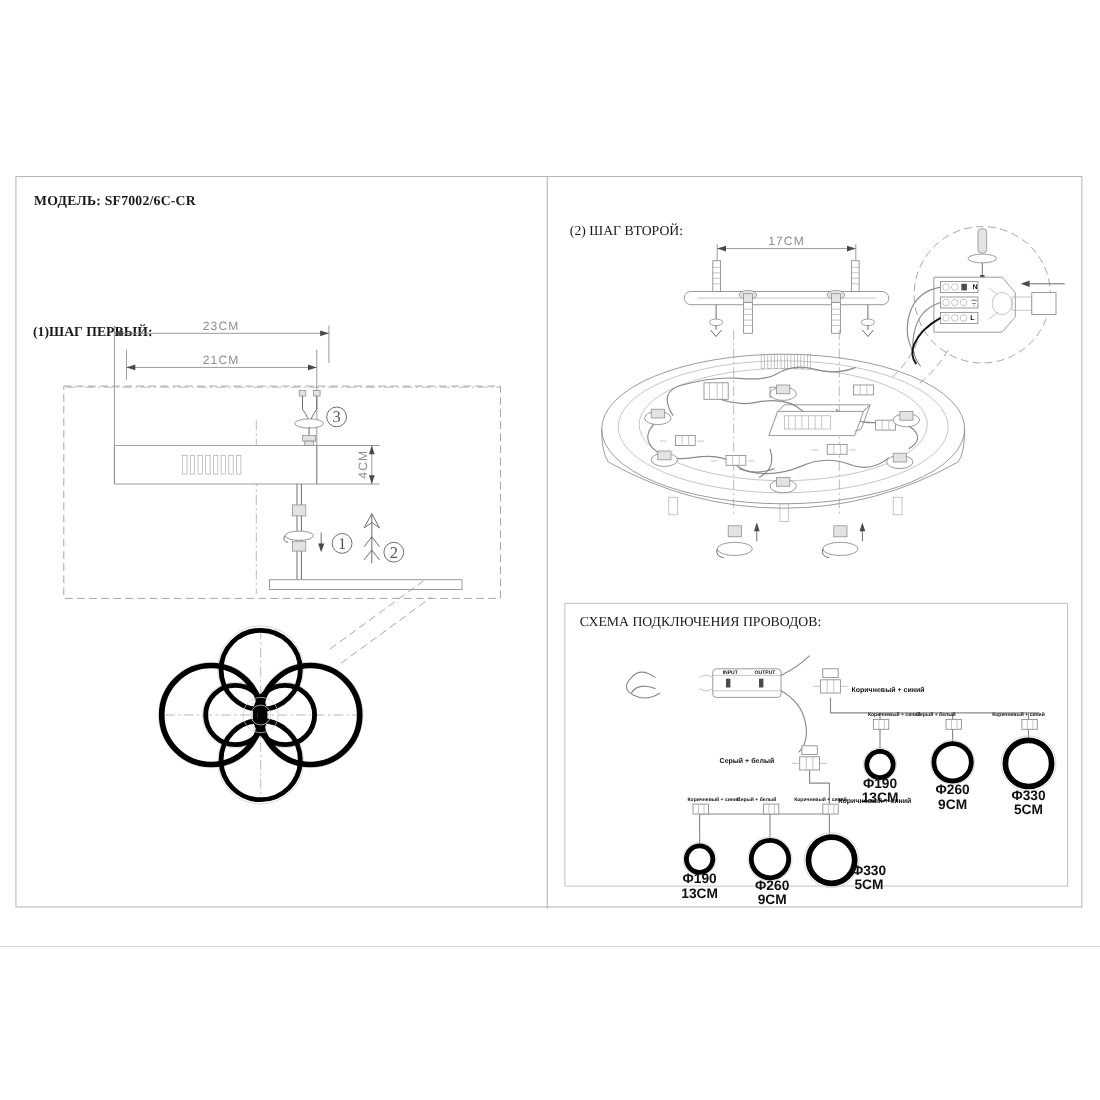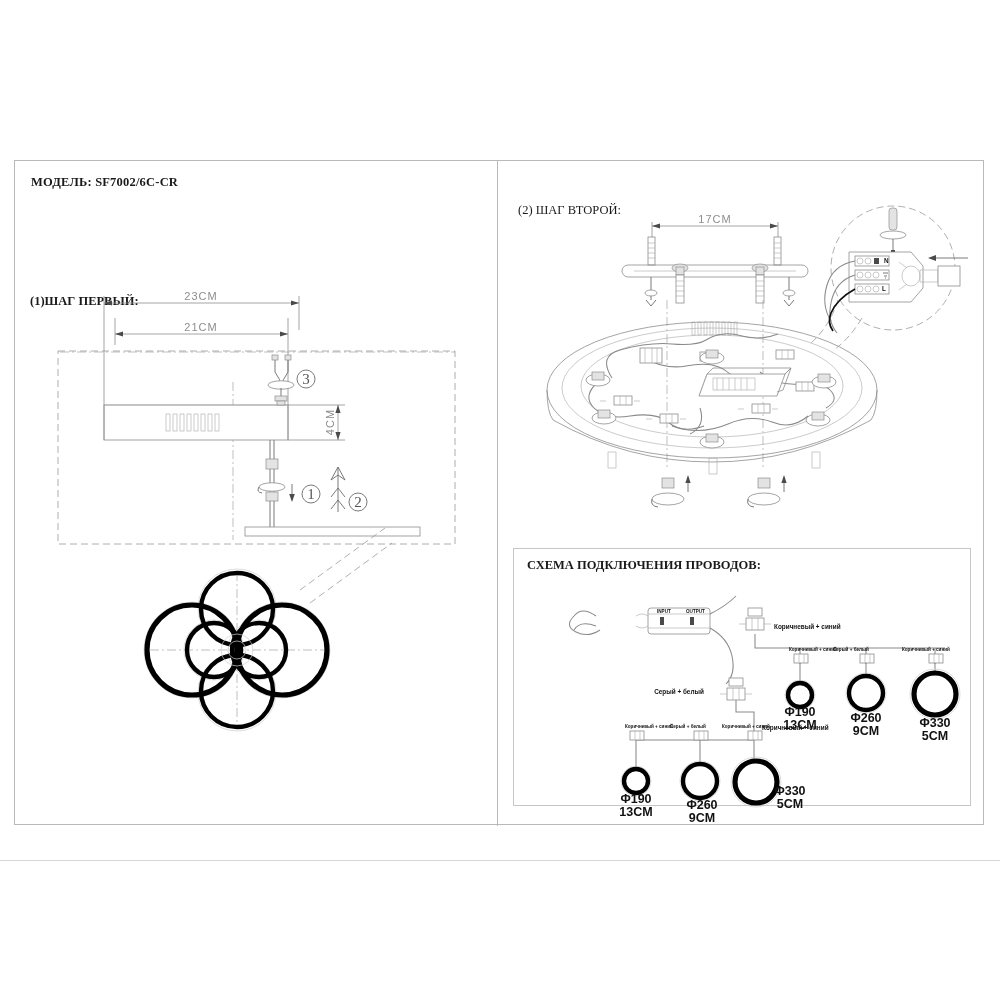--- a/index.html
+++ b/index.html
@@ -3,21 +3,21 @@
 <meta charset="utf-8">
 <style>
   html,body{margin:0;padding:0;background:#ffffff;}
   body{width:1000px;height:1000px;font-family:"Liberation Serif",serif;color:#1a1a1a;overflow:hidden;position:relative;}
   .sheet{position:absolute;left:14px;top:160px;width:970px;height:665px;border:1px solid #b9b9b9;box-sizing:border-box;}
   .vdiv{position:absolute;left:497px;top:160px;width:1px;height:666px;background:#b9b9b9;}
   .footline{position:absolute;left:0;top:860px;width:1000px;height:1px;background:#d8d8d8;}
   .model{position:absolute;left:31px;top:175px;font-weight:bold;font-size:12.5px;letter-spacing:.2px;white-space:nowrap;font-family:Liberation Serif, serif;}
   .step1-title{position:absolute;left:30px;top:274px;font-weight:bold;font-size:12.5px;white-space:nowrap;margin-top:20px;}
   .step2-title{position:absolute;left:518px;top:203px;font-weight:normal;font-size:12.5px;white-space:nowrap;}
-  .wire-title{position:absolute;left:527px;top:558px;font-weight:bold;font-size:12.5px;white-space:nowrap;}
+  .wire-title{position:absolute;left:527px;top:558px;font-weight:normal;font-size:12.5px;white-space:nowrap;}
   .wirebox{position:absolute;left:513px;top:548px;width:458px;height:258px;border:1px solid #c6c6c6;box-sizing:border-box;}
   svg{position:absolute;left:0;top:0;overflow:visible;}
   .dim{font-family:"Liberation Sans",sans-serif;font-size:11px;fill:#8d8d8d;letter-spacing:1px;}
   .cal{font-family:"Liberation Serif",serif;font-size:15px;fill:#555;}
   .ringlbl{font-family:"Liberation Sans",sans-serif;font-size:12.5px;fill:#111;font-weight:bold;}
   .wirelbl{font-family:"Liberation Sans",sans-serif;font-size:4.6px;fill:#111;font-weight:bold;}
   .wirelbl-b{font-family:"Liberation Sans",sans-serif;font-size:6.4px;fill:#111;font-weight:bold;}
   .ln{fill:none;stroke:#8d8d8d;stroke-width:.8;}
   .ln-d{fill:none;stroke:#6b6b6b;stroke-width:.9;}
   .ln-t{fill:none;stroke:#a8a8a8;stroke-width:.6;}

